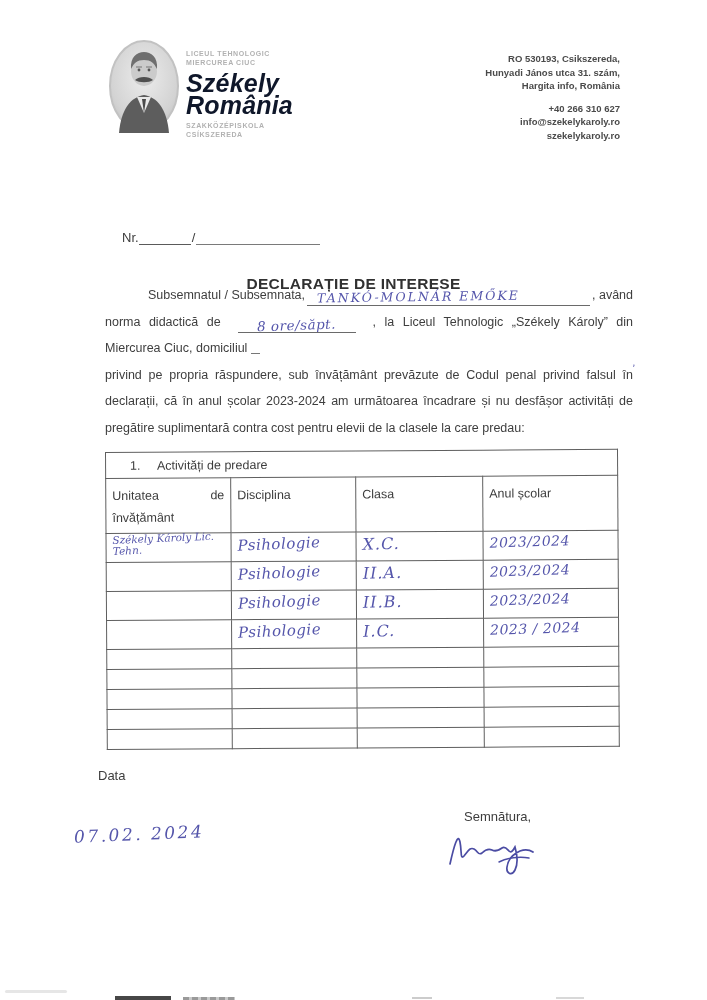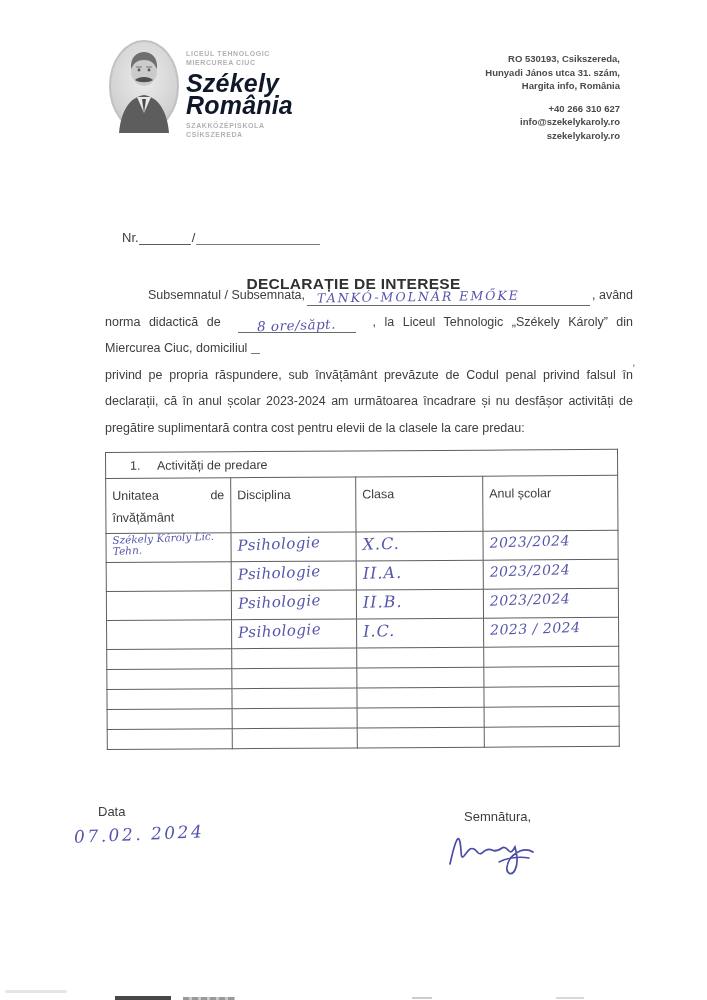--- a/index.html
+++ b/index.html
@@ -51,21 +51,21 @@
   .th-unit{text-align:justify;}
   .row-f td{height:24px;}
   .row-e td{height:15px;}
   .hw{font-family:"DejaVu Serif",serif;font-style:italic;color:#5556ab;display:inline-block;}
   .hw-disc{font-size:15px;transform:rotate(-2deg);letter-spacing:.5px;}
   .hw-cls{font-size:16px;transform:rotate(-1deg);letter-spacing:1px;}
   .hw-year{font-size:14px;transform:rotate(-1.5deg);letter-spacing:.5px;}
   .hw-unit{font-size:10.5px;line-height:11px;transform:rotate(-2deg);display:block;margin-top:-3px;width:112px;}
 
   
-  .date-label{position:absolute;left:98px;top:804px;font-size:13px;}
+  .date-label{position:absolute;left:98px;top:768px;font-size:13px;}
   .date-hand{position:absolute;left:74px;top:824px;font-family:"DejaVu Serif",serif;font-style:italic;color:#5556ab;font-size:17px;letter-spacing:2.5px;transform:rotate(-2.5deg);}
   .sig-label{position:absolute;left:464px;top:809px;font-size:13px;}
   .sig-svg{position:absolute;left:447px;top:820px;}
 
   
   .smudge-left{position:absolute;left:5px;top:990px;width:62px;height:3px;background:#e6e6e6;border-radius:2px;}
   .bar-dark{position:absolute;left:115px;top:996px;width:56px;height:4px;background:#474747;}
   .bar-gray{position:absolute;left:183px;top:997px;width:52px;height:3px;background:repeating-linear-gradient(90deg,#9a9a9a 0 6px,#c9c9c9 6px 9px);}
   .bar-faint1{position:absolute;left:412px;top:997px;width:20px;height:2px;background:#cccccc;}
   .bar-faint2{position:absolute;left:556px;top:997px;width:28px;height:2px;background:#d8d8d8;}

